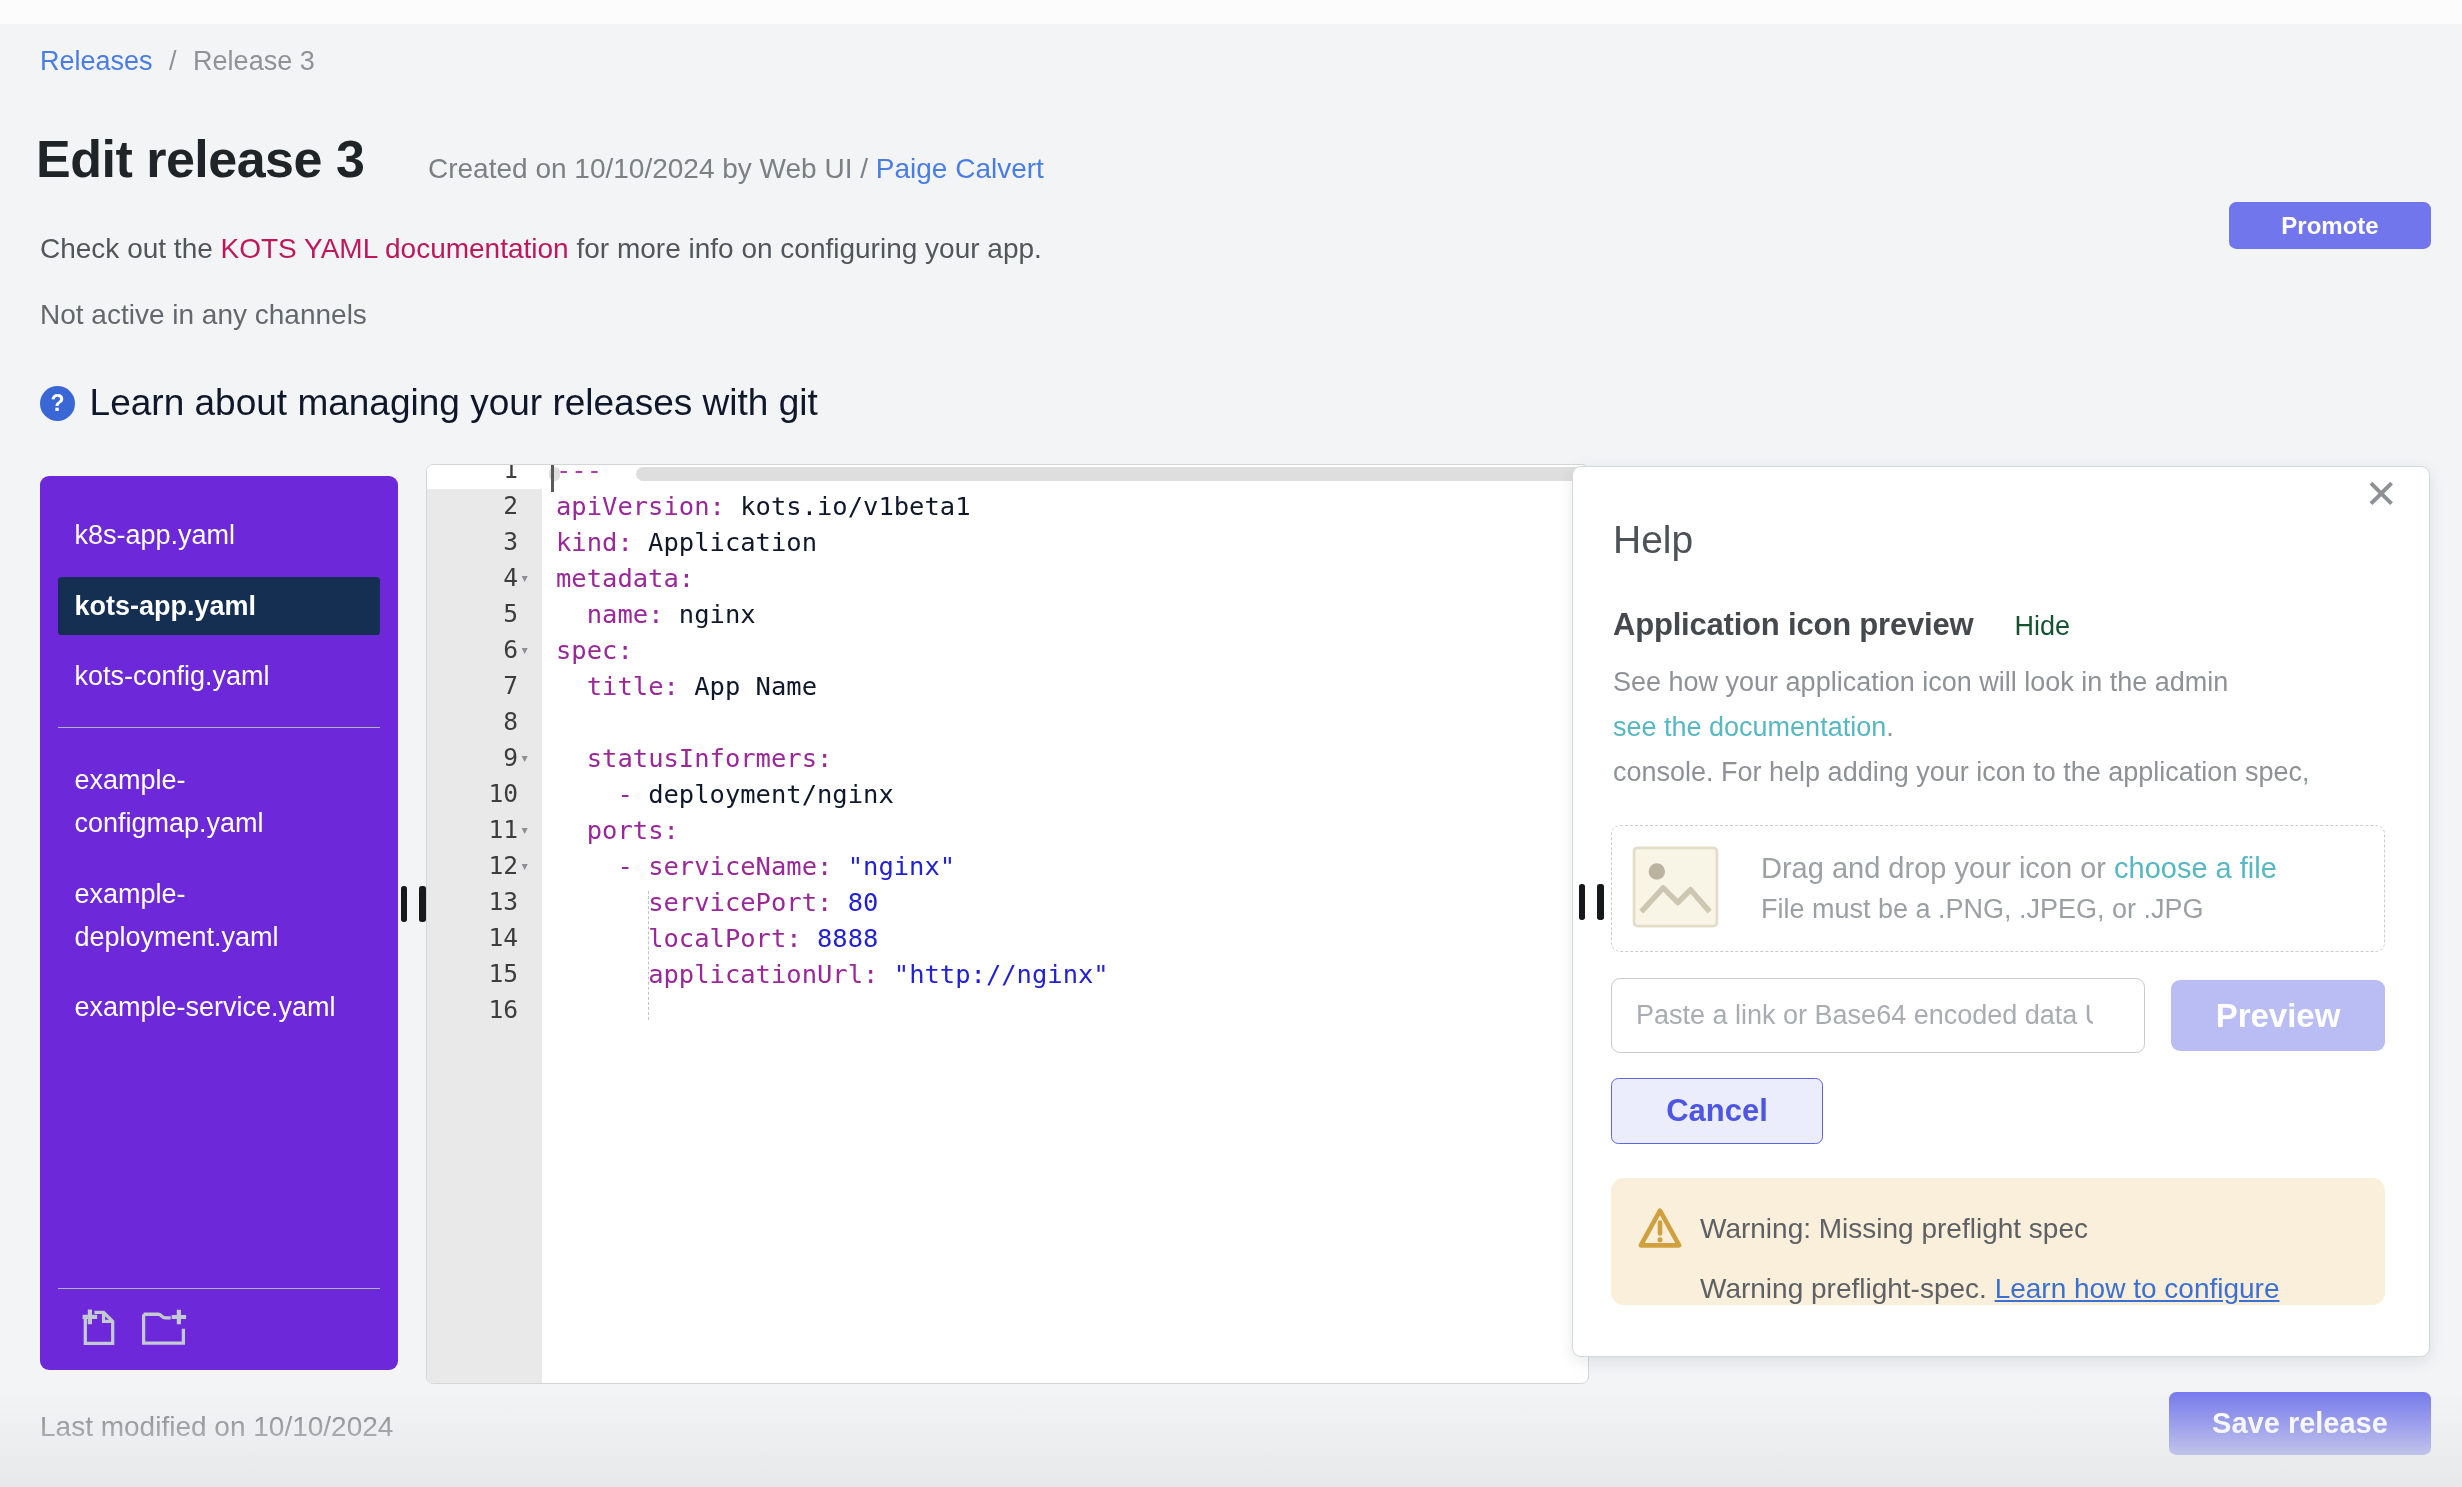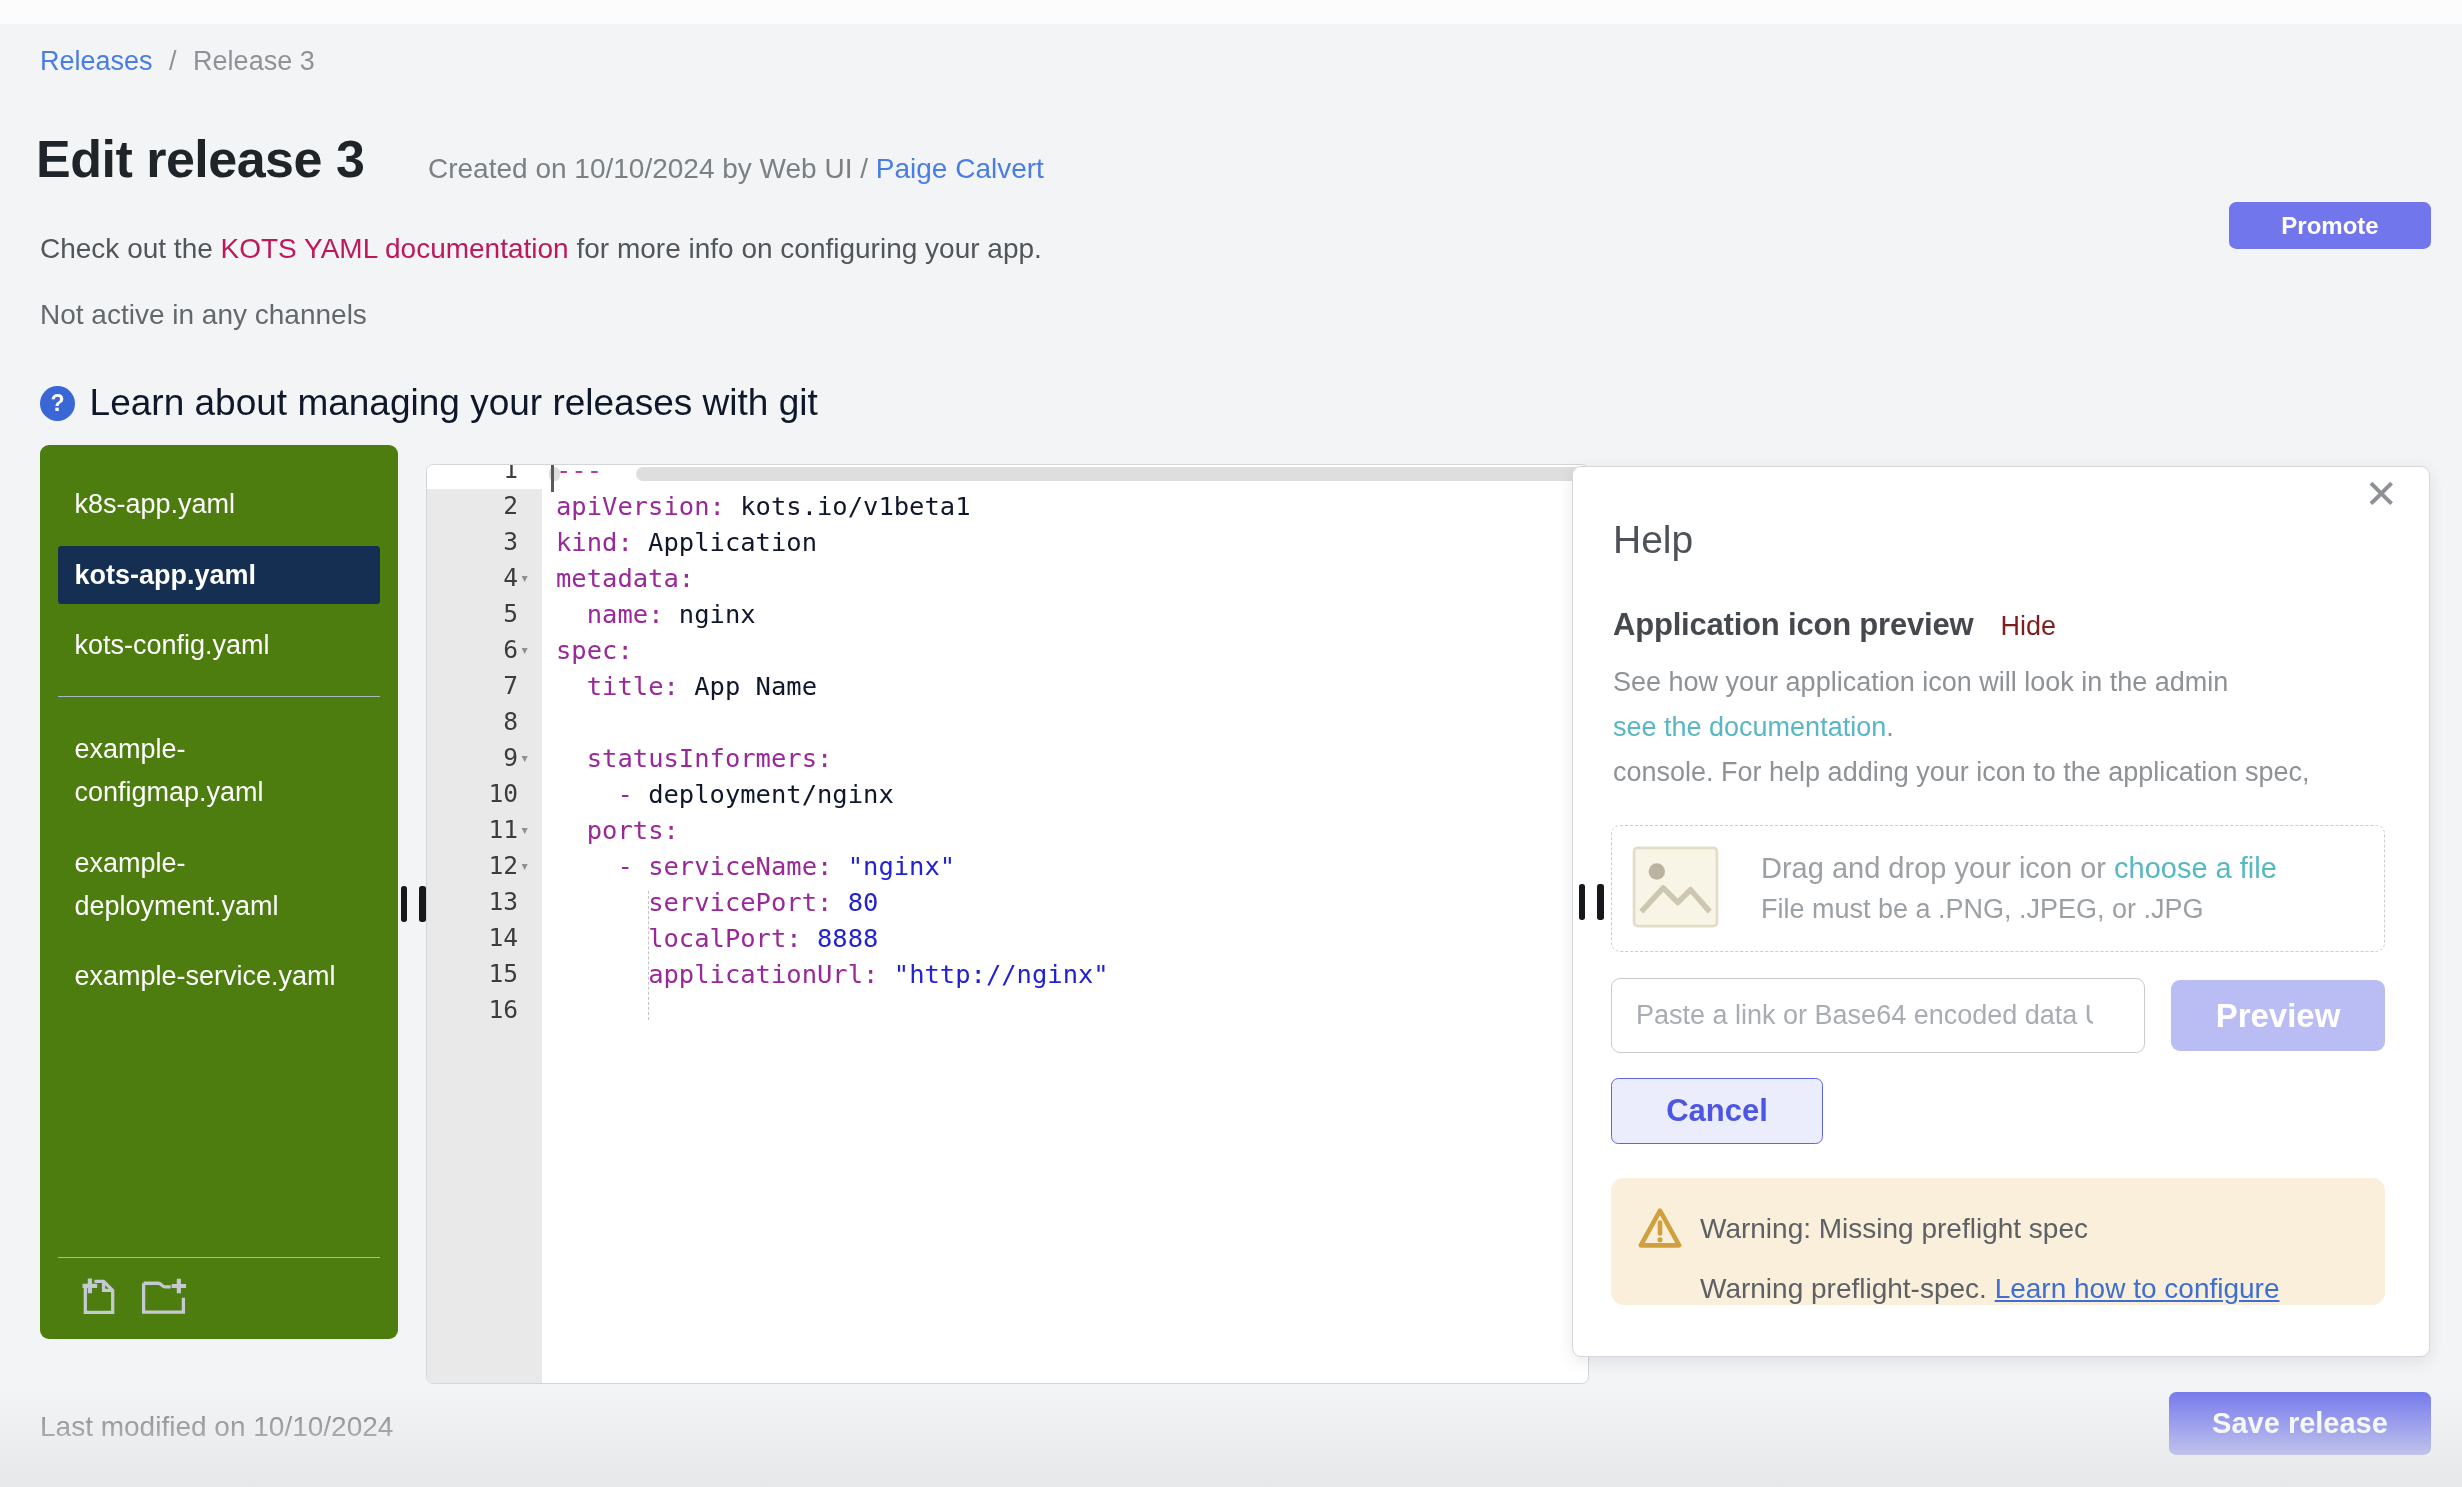--- a/index.html
+++ b/index.html
@@ -24,21 +24,21 @@
   .git-row { position:absolute; left:40px; top:382px; display:flex; align-items:center; }
   .q-icon { width:35px; height:35px; border-radius:50%; background:#3a67d6; color:#fff; font-size:23px; font-weight:bold;
     display:flex; align-items:center; justify-content:center; margin-right:14.6px; }
   .git-link { font-size:37px; color:#0f172a; cursor:pointer; }
   .btn-solid { position:absolute; background:#7276ec; color:#fff; font-weight:bold; text-align:center;
     border:none; border-radius:7.3px; cursor:pointer; font-family:inherit; }
   #promote-btn { left:2229px; top:202px; width:202px; height:47px; font-size:24px; }
   #save-btn { left:2169px; top:1392px; width:262px; height:63px; font-size:29px; }
 
   
-  .sidebar { position:absolute; left:40px; top:445px; width:358px; height:894px; background:#4d7c0f; border-radius:9px; }
+  .sidebar { position:absolute; left:40px; top:476px; width:358px; height:894px; background:#6d28d9; border-radius:9px; }
   .file-list-top { padding-top:31px; }
   .file-item { margin:0 18px 12.7px 18px; padding:7.3px 16.4px; color:#fff; font-size:27px; line-height:43px;
     border-radius:3.6px; cursor:pointer; overflow-wrap:break-word; }
   .file-item.selected { background:#142f51; font-weight:bold; }
   .side-divider { border:none; border-top:0.9px solid #a9b5c1; margin:22px 18px 24px 18px; }
   .side-bottom { position:absolute; left:0; right:0; bottom:20px; }
   .side-bottom .icons { display:flex; gap:20px; padding:16.4px 0 0 38px; }
   .side-icon { cursor:pointer; }
 
   
@@ -67,21 +67,21 @@
   #handle-left { left:401px; top:886px; }
   #handle-right { left:1579px; top:884px; }
 
   
   .help-panel { position:absolute; left:1572px; top:466px; width:858px; height:891px; background:#fff;
     border:0.9px solid #d5d7da; border-radius:9px; box-shadow:0 4.6px 14.6px rgba(40,50,60,.10); z-index:10; overflow:hidden; }
   .help-close { position:absolute; right:31px; top:7.3px; font-size:40px; color:#8d9196; cursor:pointer; line-height:1; }
   .help-title { position:absolute; left:40px; top:51px; font-size:39px; color:#4d5258; }
   .help-section-row { position:absolute; left:40px; top:140px; }
   .help-section-title { font-size:31px; color:#45494e; font-weight:bold; letter-spacing:-0.2px; }
-  .hide-link { font-size:27px; color:#7f1d1d; margin-left:23px; cursor:pointer; }
+  .hide-link { font-size:27px; color:#14532d; margin-left:37px; cursor:pointer; }
   .help-desc { position:absolute; left:40px; top:193px; font-size:27px; line-height:45px; color:#8e9297; }
   .teal-link { color:#57b7c2; cursor:pointer; }
   .dropzone { position:absolute; left:38px; top:358px; width:774px; height:127px; border:1.8px dashed #c9cdd1;
     border-radius:9px; display:flex; align-items:center; }
   .dz-img { margin-left:20px; flex:none; }
   .dz-text { margin-left:42px; }
   .dz-line1 { font-size:29px; color:#9ba0a5; }
   .dz-line2 { font-size:27px; color:#9ba0a5; margin-top:9px; }
   .url-input { position:absolute; left:38px; top:511px; width:534px; height:75px; border:1.8px solid #c8ccd1; border-radius:9px;
     font-size:27px; font-family:inherit; padding:0 51px 0 24px; color:#40444a; background:#fff; }

